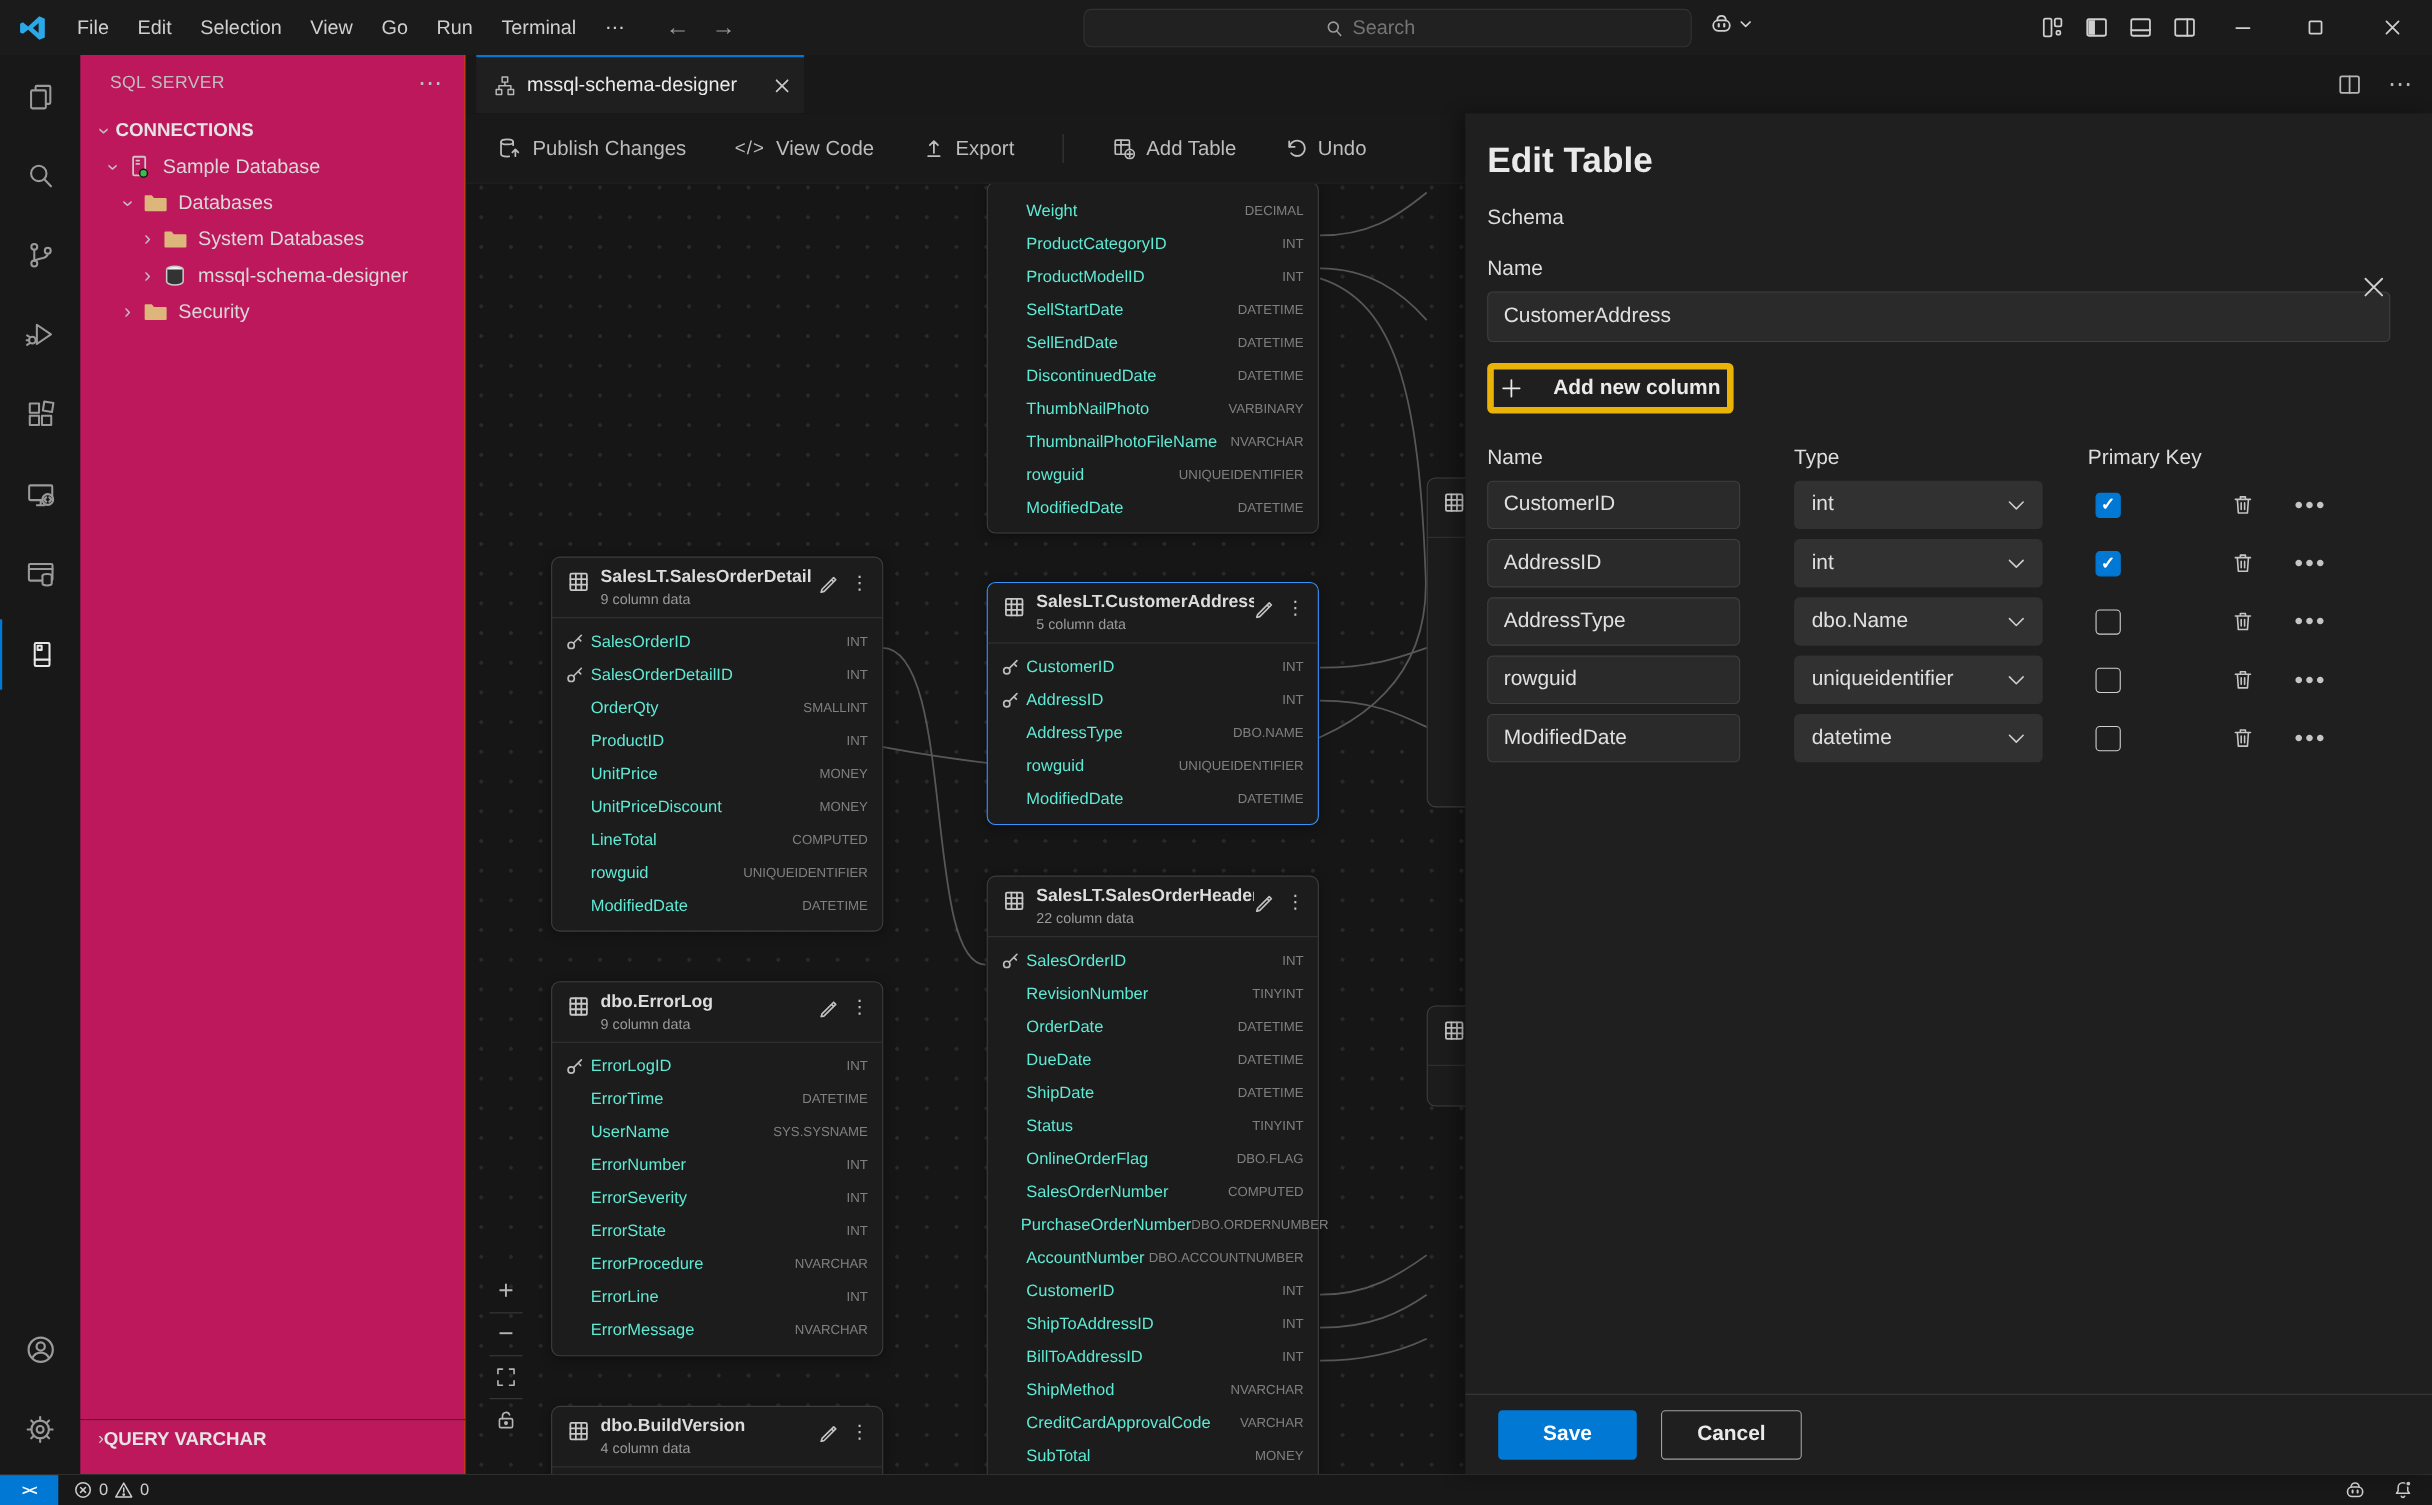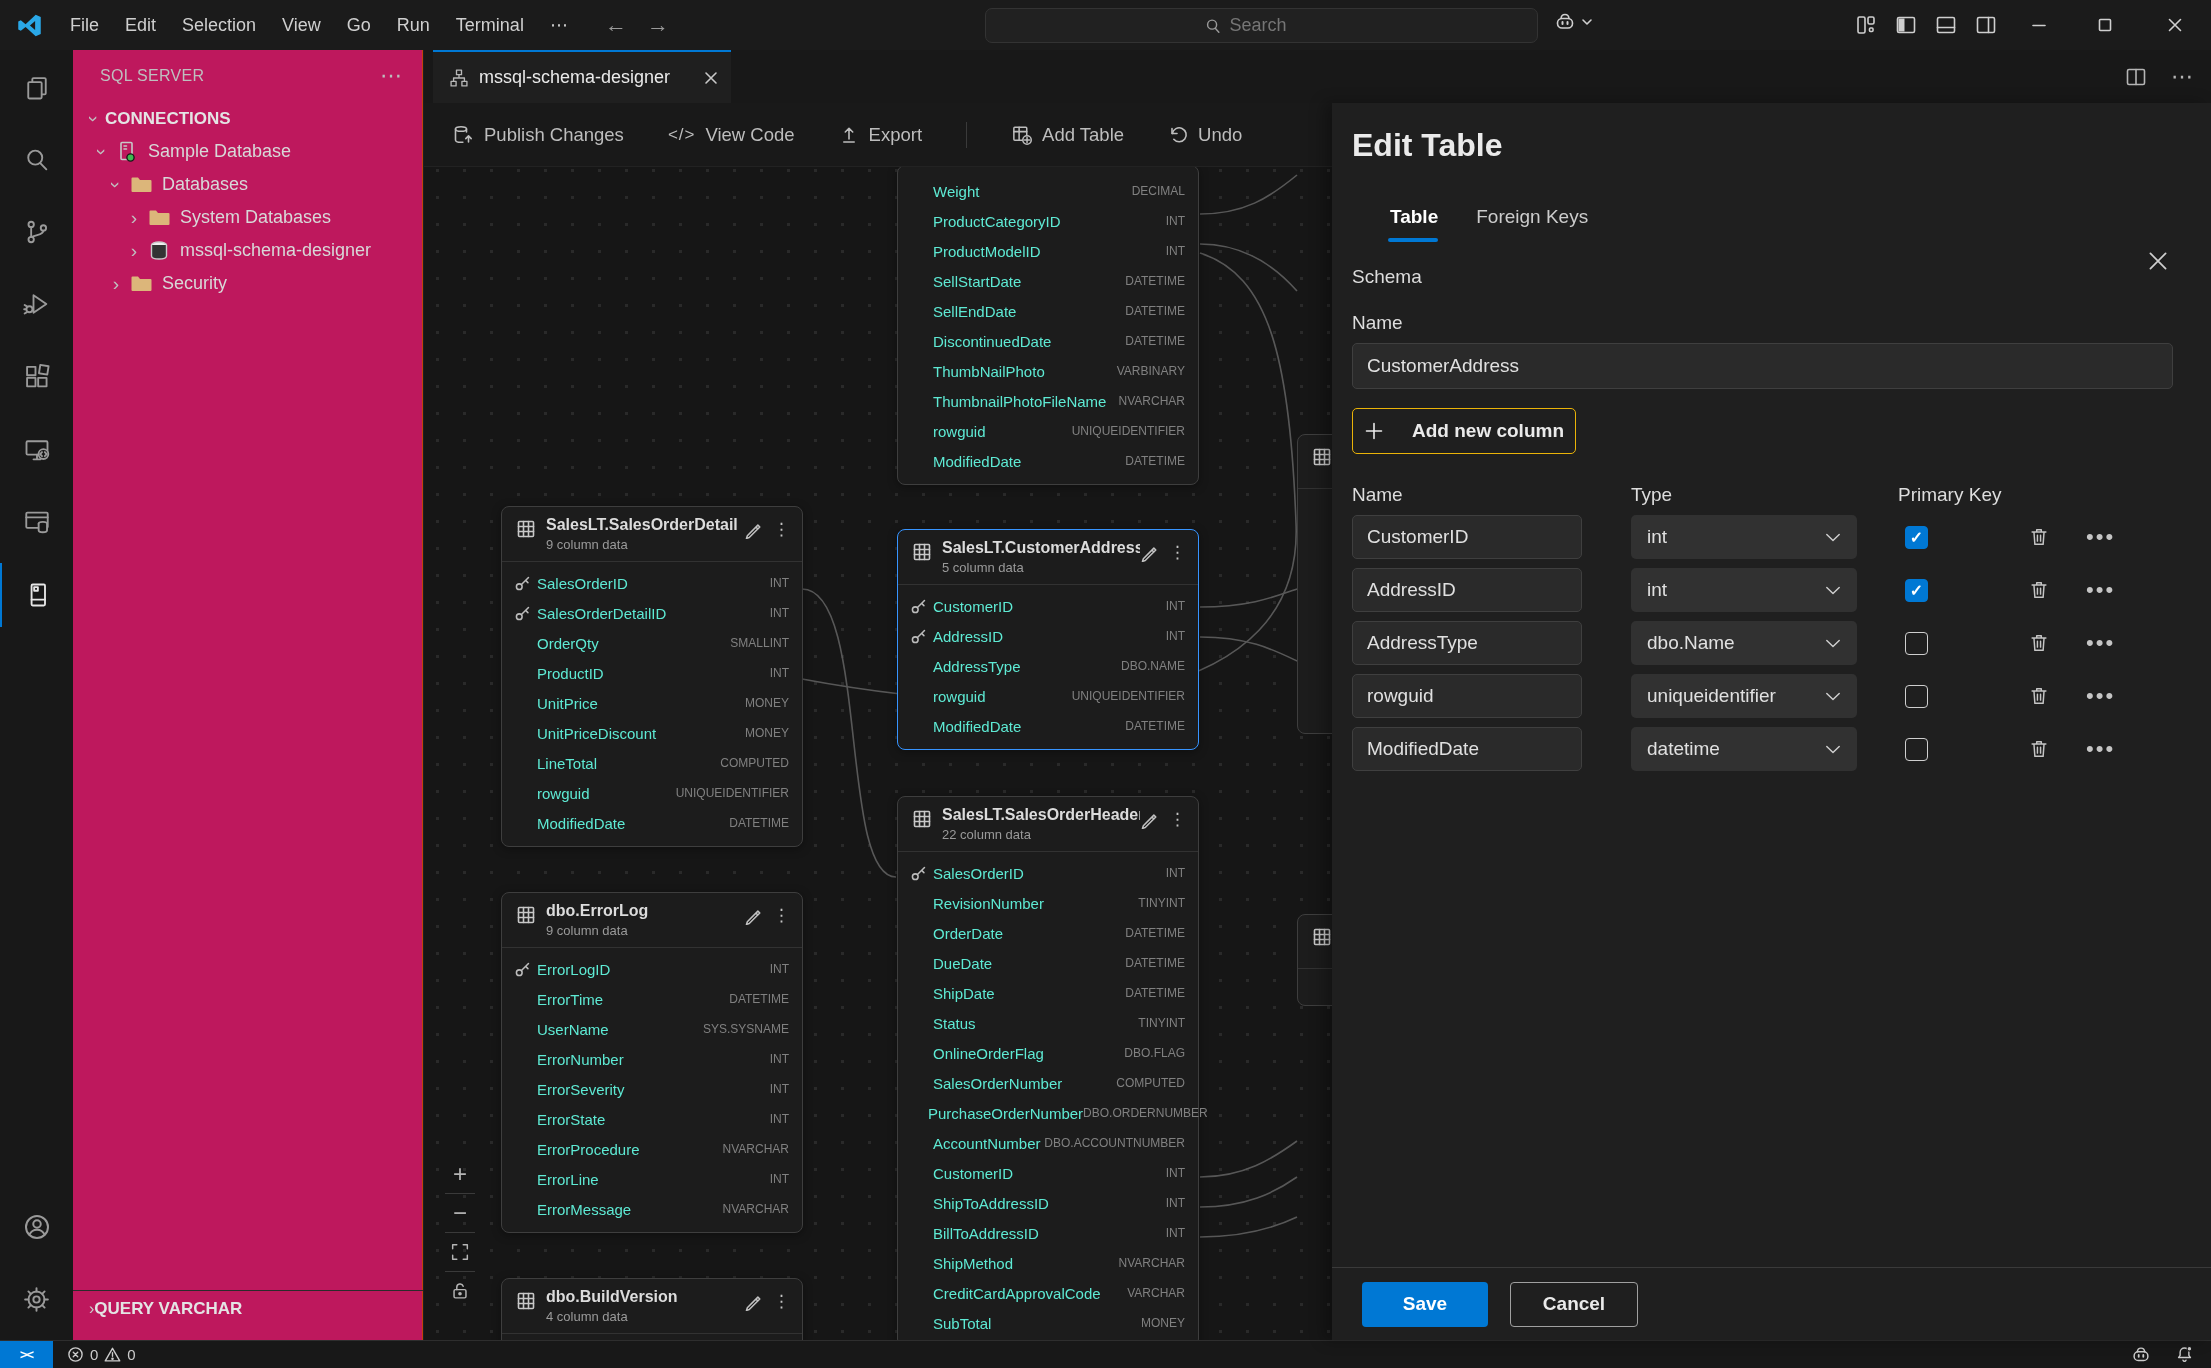--- a/index.html
+++ b/index.html
@@ -93,21 +93,21 @@
   #panel-close { position:absolute; right:40px; top:145px; color:#cfcfcf; }
   #panel-tabs { display:flex; margin:42px 0 0 0; padding-left:38px; position:relative; }
   .ptab { font-size:19px; color:#cccccc; margin-right:38px; padding-bottom:14px; }
   .ptab.active { color:#ffffff; font-weight:bold; }
   #tab-underline { position:absolute; left:36px; bottom:0; width:50px; height:4px; background:#0078d4; border-radius:2px; }
   .fld-label { font-size:19px; color:#dddddd; margin:24px 0 9px 0; }
   .dropdown { height:46px; background:#313131; border-radius:5px; display:flex; align-items:center; padding:0 16px; font-size:19px; color:#e0e0e0; }
   .dropdown .dd-chev { margin-left:auto; color:#cfcfcf; }
   .text-input { height:46px; width:100%; background:#2a2a2a; border:1px solid #3f3f3f; border-radius:5px; color:#e0e0e0;
     font-size:19px; padding:0 14px; outline:none; font-family:"Liberation Sans", sans-serif; }
-  #add-col-btn { margin-top:19px; height:46px; width:224px; background:transparent; border:1px solid #eab308; border-radius:5px;
+  #add-col-btn { margin-top:19px; height:46px; width:224px; background:transparent; border:6px solid #eab308; border-radius:5px;
     color:#eaeaea; font-size:19px; font-weight:bold; display:flex; align-items:center; justify-content:center; gap:28px; }
   #col-grid-headers { display:flex; margin-top:30px; font-size:19px; color:#dddddd; }
   #col-grid-headers .h-name { width:230px; } #col-grid-headers .h-type { width:226px; margin-left:49px; }
   #col-grid-headers .h-pk { margin-left:41px; }
   .col-row { display:flex; align-items:center; margin-top:9px; height:44px; }
   .col-row .ci-name { width:230px; height:44px; }
   .col-row .ci-type { width:226px; height:44px; margin-left:49px; font-size:19px; }
   .checkbox { width:23px; height:23px; border:1.5px solid #cfcfcf; border-radius:4px; margin-left:48px;
     display:flex; align-items:center; justify-content:center; }
   .checkbox.checked { background:#0078d4; border-color:#0078d4; color:#ffffff; font-size:16px; font-weight:bold; }
@@ -1114,25 +1114,20 @@
 </div>
 
 <div id="edit-panel">
   <div id="panel-title">Edit Table</div>
   <span id="panel-close">
     <svg class="ic" width="26" height="26" viewBox="0 0 24 24">
         <path d="M5 5l14 14 M19 5L5 19"></path>
       </svg>
   </span>
 
-  <div id="panel-tabs">
-    <span class="ptab active">Table</span>
-    <span class="ptab">Foreign Keys</span>
-    <span id="tab-underline"></span>
-  </div>
 
   <div class="fld-label">Schema</div>
 
   <div class="fld-label">Name</div>
   <input class="text-input" value="CustomerAddress" style="">
 
   <button id="add-col-btn">
     <svg class="ic" width="20" height="20" viewBox="0 0 20 20">
         <path d="M10 2.5v15 M2.5 10h15"></path>
       </svg>

